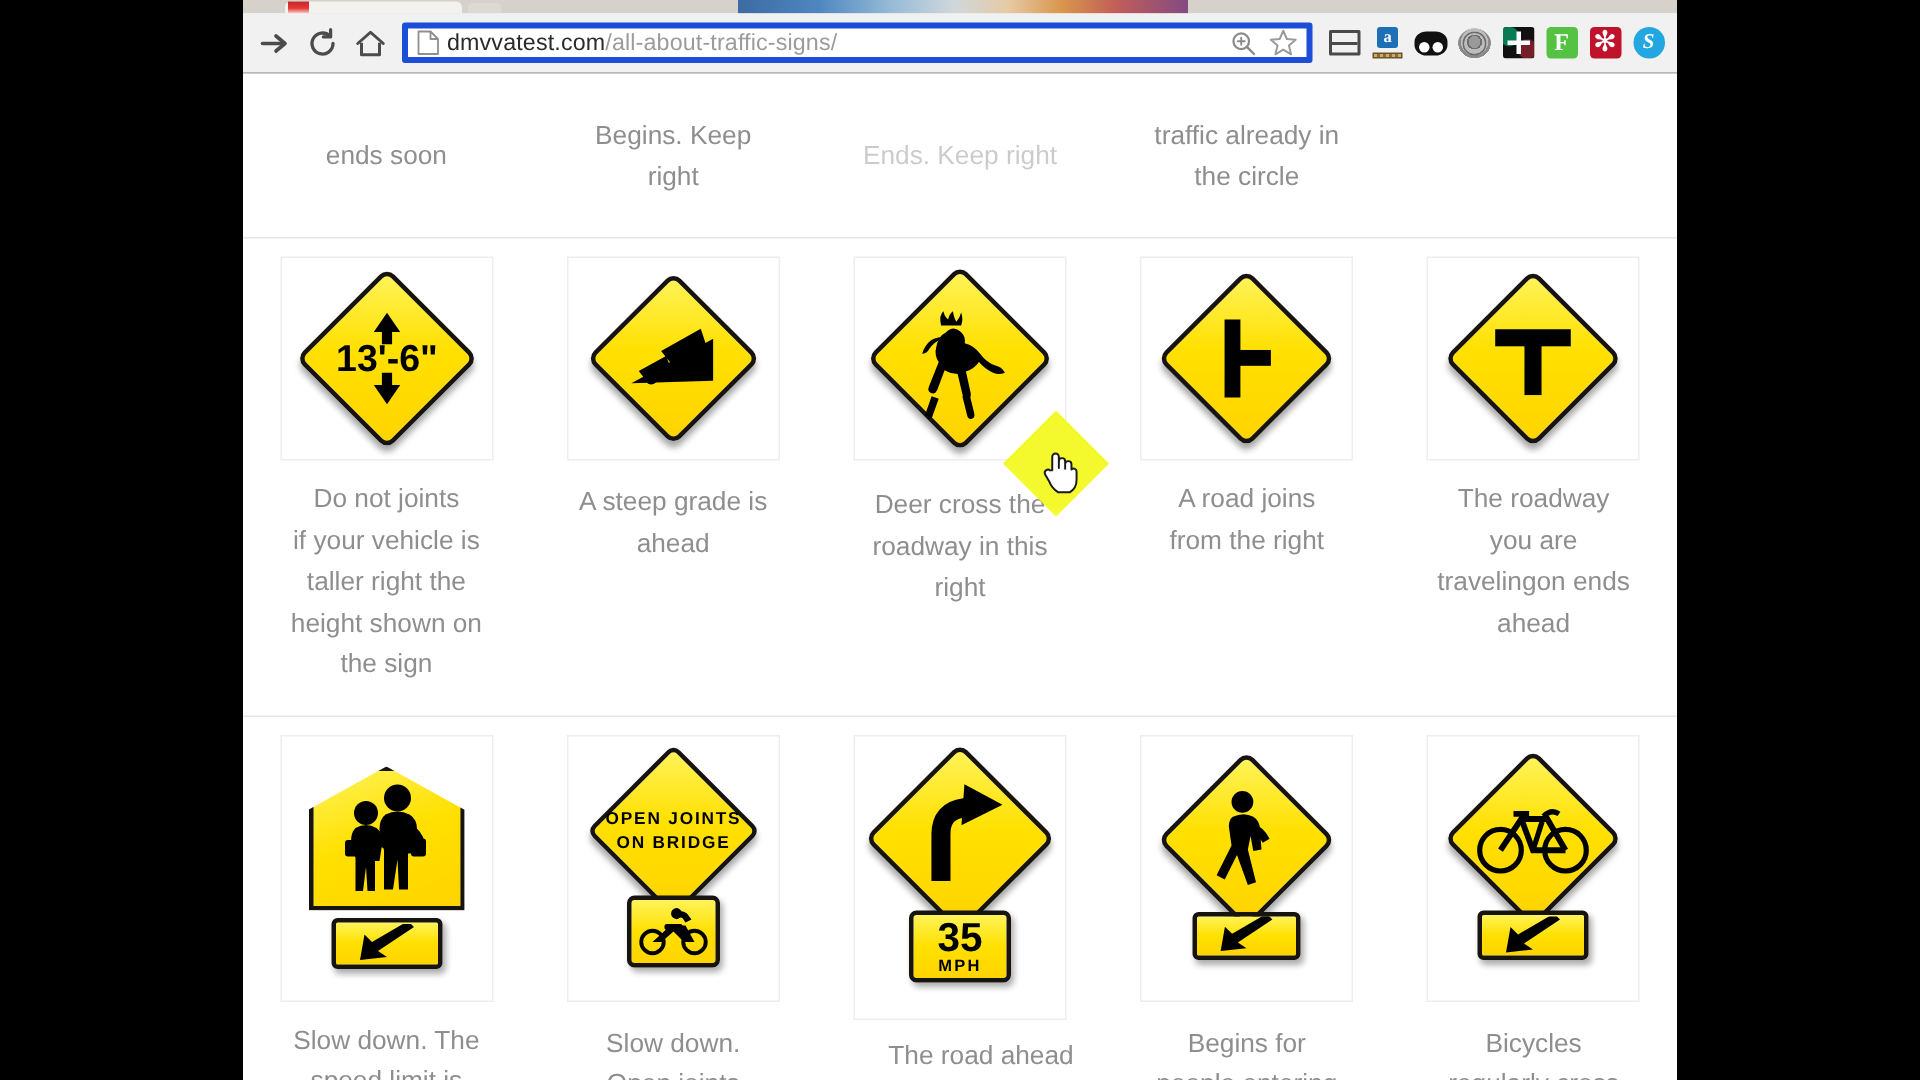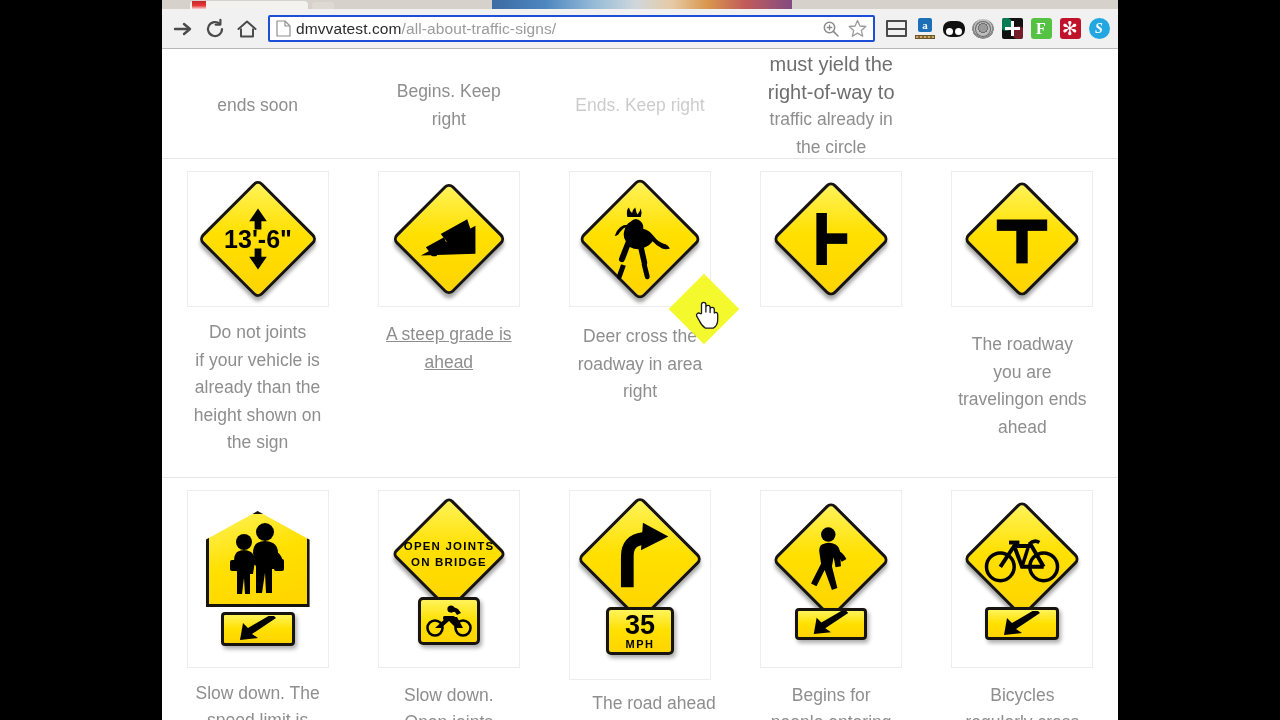--- a/index.html
+++ b/index.html
@@ -64,21 +64,21 @@
     color: #5a5a5a;
   }
   .navbtn svg { display: block; }
 
   
   .omnibox {
     flex: 1;
     margin: 0 4px 0 6px;
     height: 27px;
     background: #fff;
-    border: 2px solid #1d4ed8;
+    border: 4px solid #1d4ed8;
     border-radius: 2px;
     display: flex; align-items: center;
     padding: 0 4px;
     position: relative;
   }
   .page-icon { width: 18px; height: 18px; display:flex; align-items:center; justify-content:center; margin-right: 4px;}
   .url-text {
     font-size: 15.5px;
     color: #9b9b9b;
     white-space: nowrap;
@@ -312,24 +312,20 @@
             <span>Begins. Keep</span><br>
             <span>right</span>
           </div>
         </div>
         <div class="cell">
           <div class="cap" style="opacity:.45">
             <span>Ends. Keep right</span>
           </div>
         </div>
         <div class="cell">
-          <div class="cap big">
-            <span>must yield the</span><br>
-            <span>right-of-way to</span>
-          </div>
           <div class="cap">
             <span>traffic already in</span><br>
             <span>the circle</span>
           </div>
         </div>
       </div>
 
       <div class="row-sep"></div>
 
       <div class="grid-row" style="padding-top:12px;">
@@ -342,41 +338,41 @@
                   <path d="M59 14 L72 33 H64 V45 H54 V33 H46 Z" fill="#000"></path>
                   <path d="M59 104 L72 85 H64 V73 H54 V85 H46 Z" fill="#000"></path>
                 </svg>
                 <span class="sign-text" style="position:absolute;font-size:25px;letter-spacing:0px;">13'-6"</span>
               </div>
             </div>
           </div>
           <div class="cap" style="margin-top:12px;">
             <span>Do not joints</span><br>
             <span>if your vehicle is</span><br>
-            <span>already than the</span><br>
+            <span>taller right the</span><br>
             <span>height shown on</span><br>
             <span>the sign</span>
           </div>
         </div>
 
         <div class="cell">
           <div class="thumb sq">
             <div class="diamond" style="width:82px;height:82px;border-radius:7px;">
               <div class="inner">
                 <svg width="92" height="92" viewBox="0 0 92 92">
                   <path d="M12 66 L78 30 L78 64 Z" fill="#000"></path>
                   <path d="M36 40 L68 22 L72 34 L44 50 Z" fill="#000"></path>
                   <path d="M18 56 L40 44 L44 54 L24 64 Z" fill="#000"></path>
                   <circle cx="28" cy="62" r="5" fill="#000"></circle>
                   <circle cx="52" cy="48" r="5" fill="#000"></circle>
                 </svg>
               </div>
             </div>
           </div>
-          <div class="cap" style="margin-top:14px;text-decoration:underline;">
+          <div class="cap" style="margin-top:14px;">
             <span>A steep grade is</span><br>
             <span>ahead</span>
           </div>
         </div>
 
         <div class="cell">
           <div class="thumb sq">
             <div class="diamond" style="width:88px;height:88px;border-radius:7px;">
               <div class="inner">
                 <svg width="104" height="104" viewBox="0 0 104 104">
@@ -386,50 +382,54 @@
                     <path d="M36 36 q-6 2 -10 8 q-2 4 -6 4 q2 -7 7 -11 q4 -3 9 -3 z"></path>
                     <path d="M60 82 l4 16 q1 4 -2 5 q-3 1 -4 -3 l-4 -16 z"></path>
                     <path d="M34 86 l-5 14 q-1 4 -4 3 q-3 -1 -2 -5 l5 -14 z"></path>
                   </g>
                 </svg>
               </div>
             </div>
           </div>
           <div class="cap" style="margin-top:16px;">
             <span>Deer cross the</span><br>
-            <span>roadway in area</span><br>
+            <span>roadway in this</span><br>
             <span>right</span>
           </div>
         </div>
 
         <div class="cell">
           <div class="thumb sq">
             <div class="diamond" style="width:84px;height:84px;border-radius:7px;">
               <div class="inner">
                 <svg width="96" height="96" viewBox="0 0 96 96">
                   <rect x="30" y="16" width="13" height="64" fill="#000"></rect>
                   <rect x="40" y="41" width="28" height="13" fill="#000"></rect>
                 </svg>
               </div>
             </div>
           </div>
+          <div class="cap" style="margin-top:12px;">
+            <span>A road joins</span><br>
+            <span>from the right</span>
+          </div>
         </div>
 
         <div class="cell">
           <div class="thumb sq">
             <div class="diamond" style="width:84px;height:84px;border-radius:7px;">
               <div class="inner">
                 <svg width="96" height="96" viewBox="0 0 96 96">
                   <rect x="17" y="24" width="62" height="14" fill="#000"></rect>
                   <rect x="41" y="30" width="14" height="48" fill="#000"></rect>
                 </svg>
               </div>
             </div>
           </div>
-          <div class="cap" style="margin-top:24px;">
+          <div class="cap" style="margin-top:12px;">
             <span>The roadway</span><br>
             <span>you are</span><br>
             <span>travelingon ends</span><br>
             <span>ahead</span>
           </div>
         </div>
       </div>
 
       <div class="row-sep" style="margin-top:20px;"></div>
 

